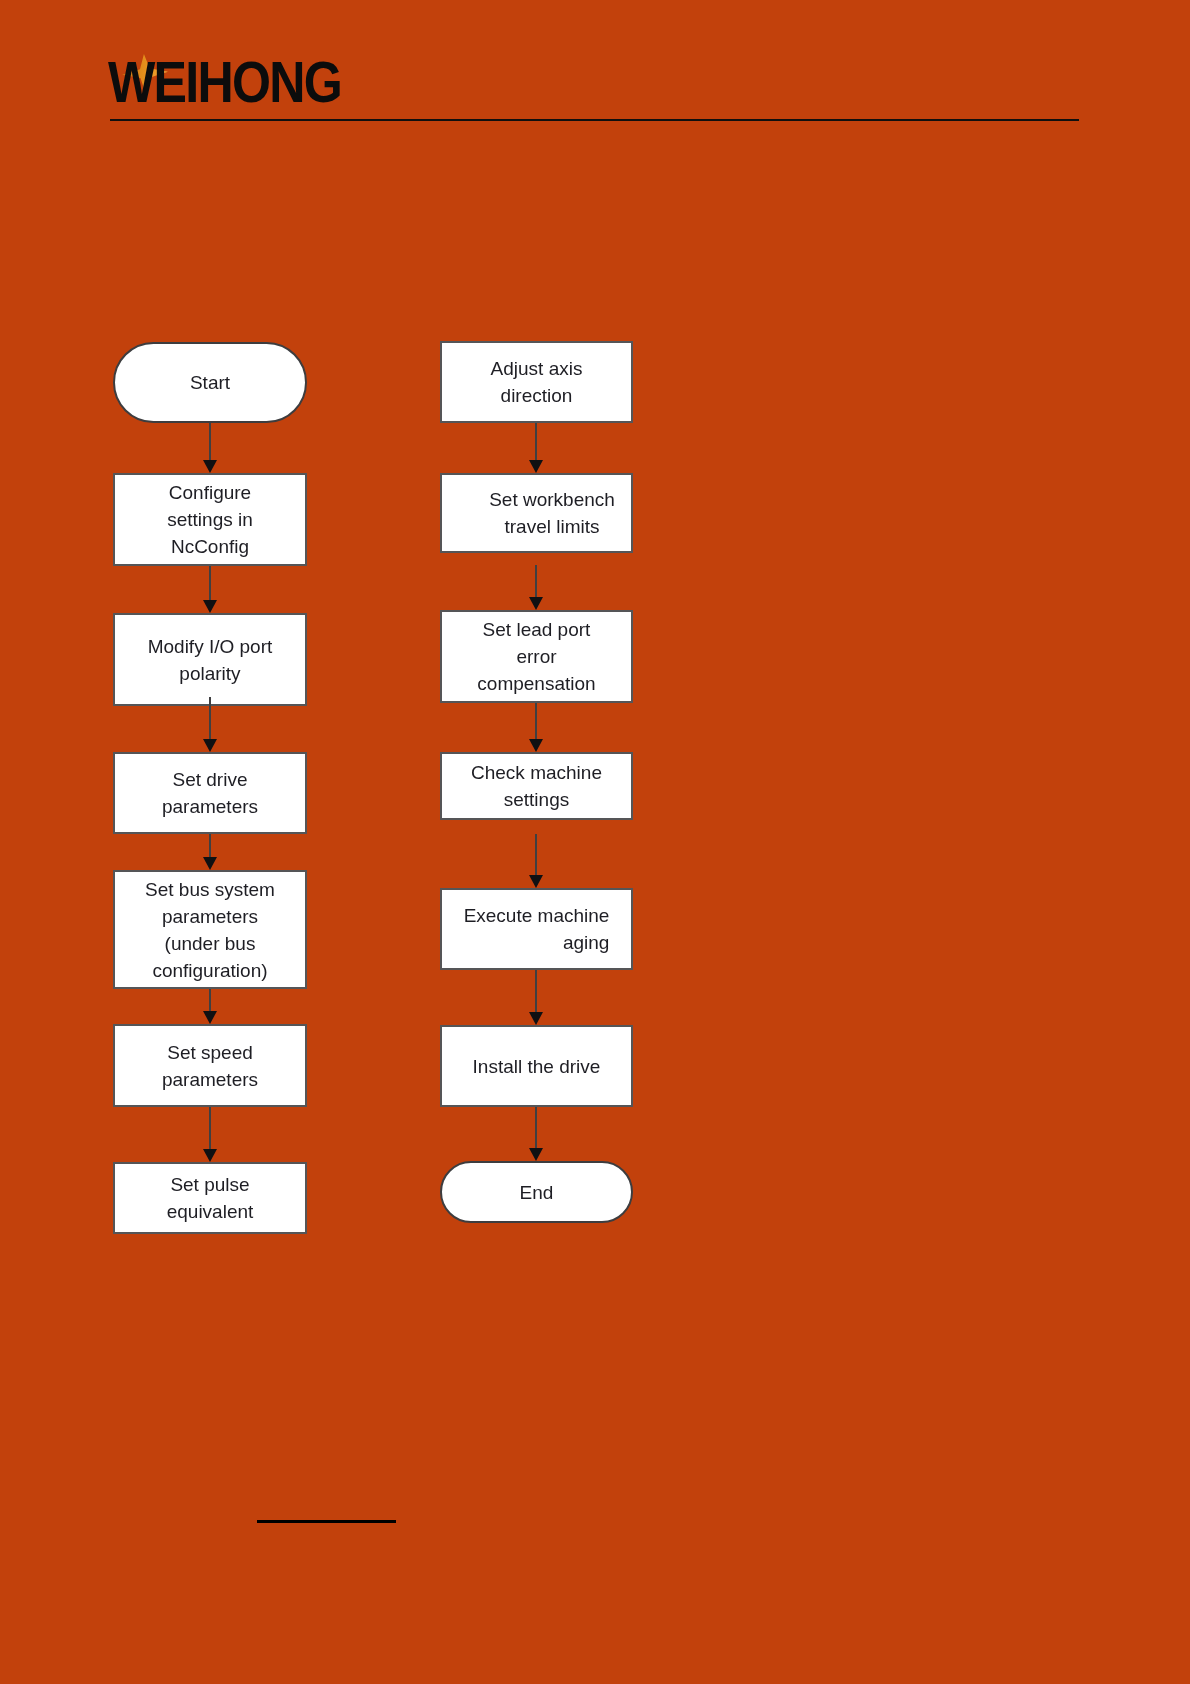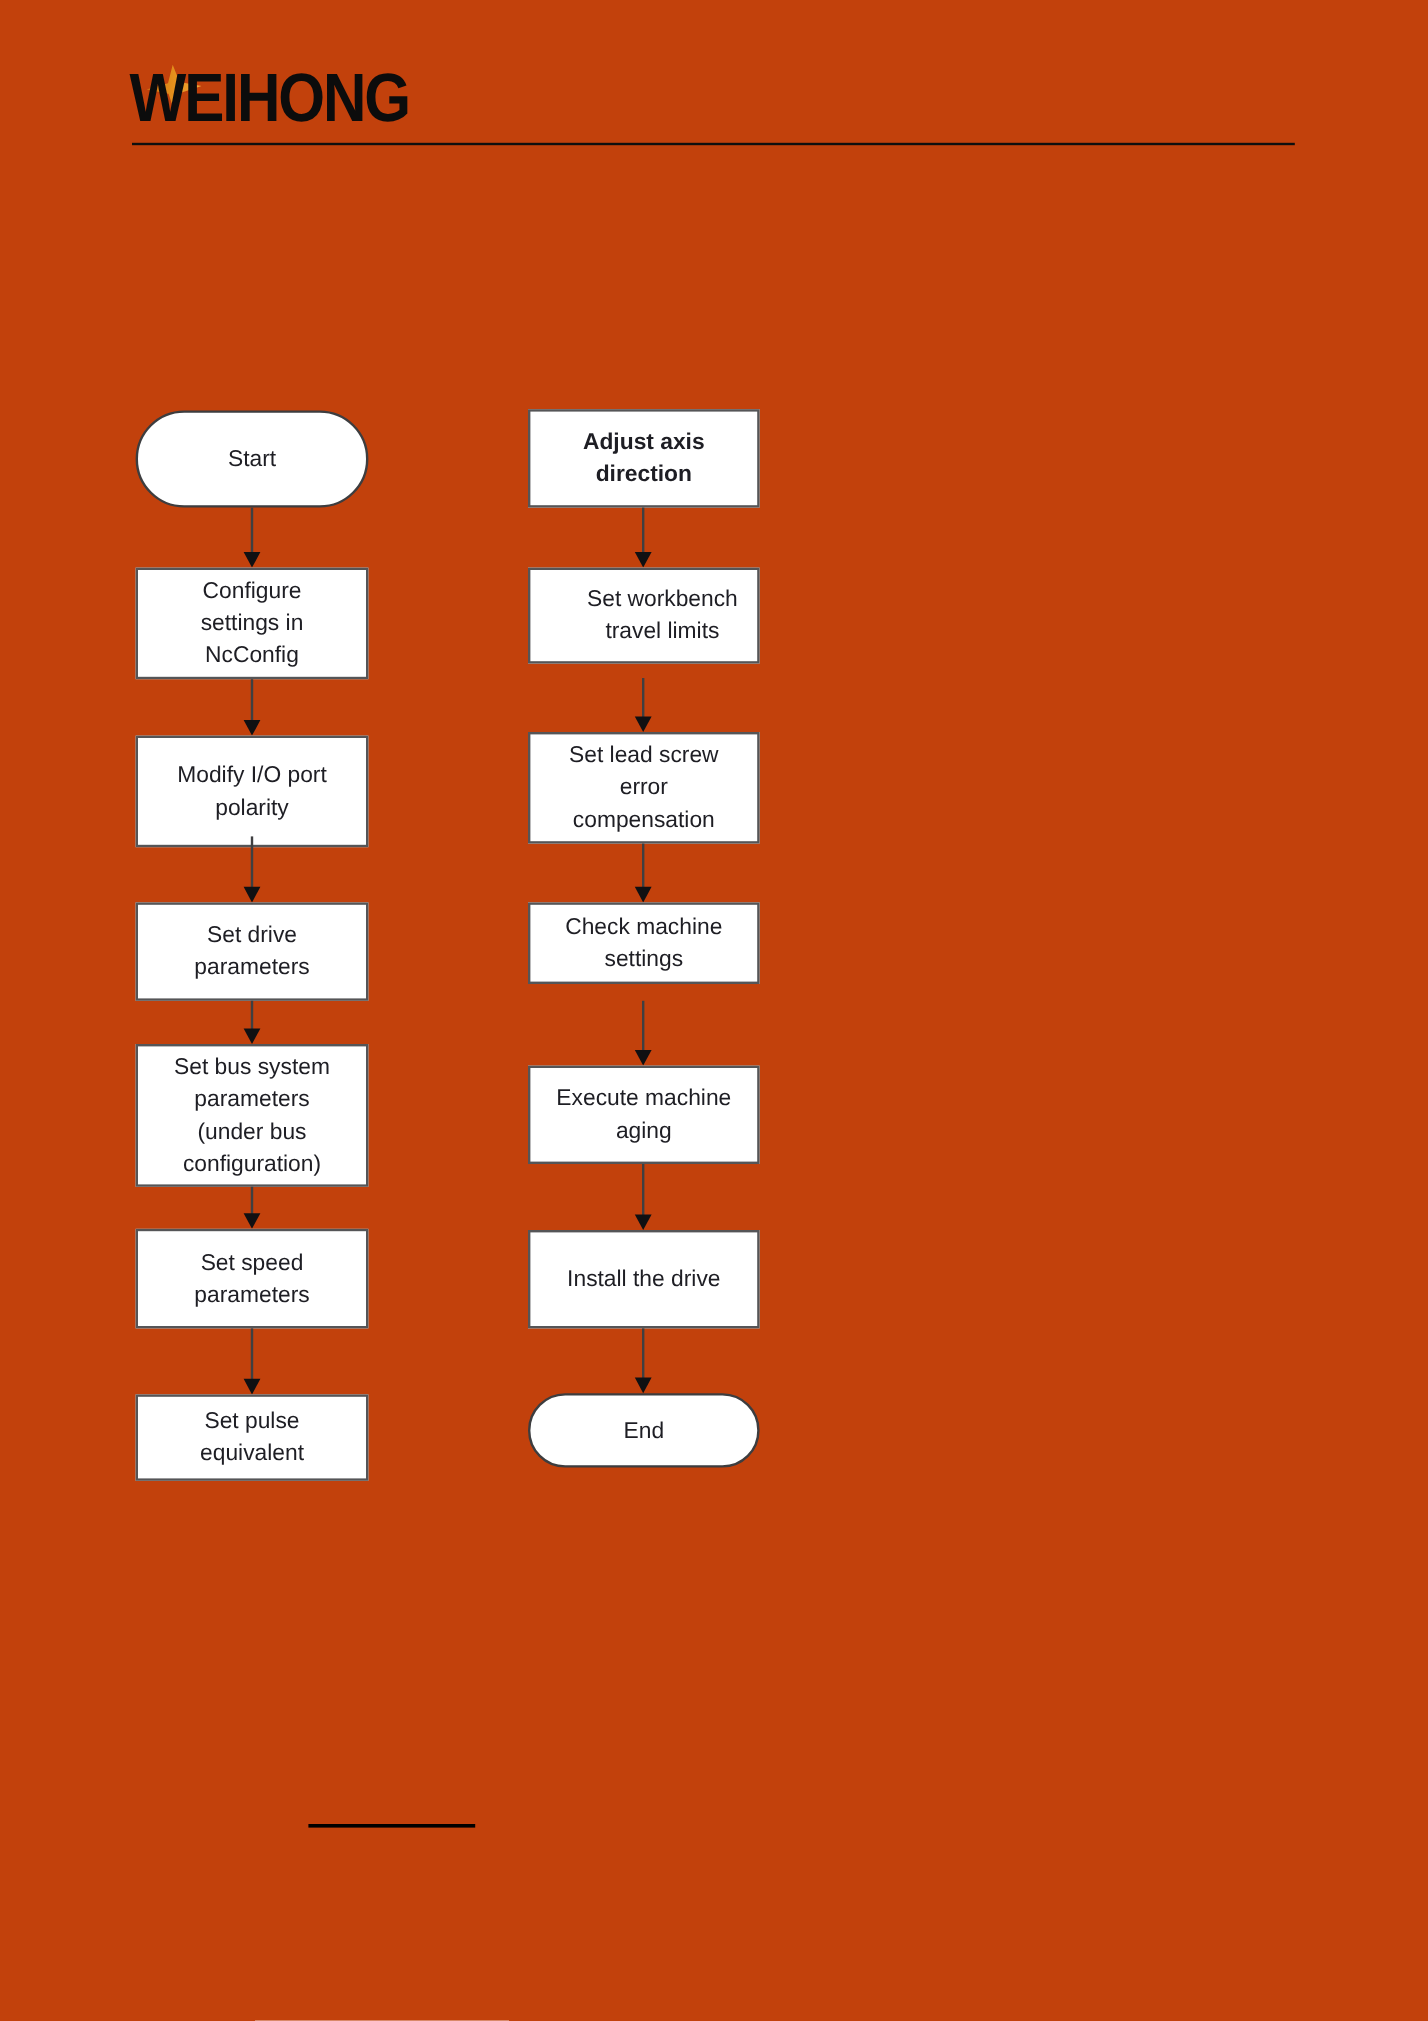--- a/index.html
+++ b/index.html
@@ -142,50 +142,50 @@
     <div class="arrow arrow-left" style="top:1107px;height:55px;">
       <div class="shaft"></div>
       <div class="head"></div>
     </div>
 
     <div class="node" style="top:1162px;height:72px;">Set pulse
 equivalent</div>
   </div>
 
   <div class="col-right">
-    <div class="node" style="top:341px;height:82px;font-weight:bold;">Adjust axis
+    <div class="node" style="top:341px;height:82px;">Adjust axis
 direction</div>
     <div class="arrow arrow-right" style="top:423px;height:50px;">
       <div class="shaft"></div>
       <div class="head"></div>
     </div>
 
     <div class="node" style="top:473px;height:80px;padding-left:31px;">Set workbench
 travel limits</div>
     <div class="arrow arrow-right" style="top:565px;height:45px;">
       <div class="shaft"></div>
       <div class="head"></div>
     </div>
 
-    <div class="node" style="top:610px;height:93px;">Set lead screw
+    <div class="node" style="top:610px;height:93px;">Set lead port
 error
 compensation</div>
     <div class="arrow arrow-right" style="top:703px;height:49px;">
       <div class="shaft"></div>
       <div class="head"></div>
     </div>
 
     <div class="node" style="top:752px;height:68px;">Check machine
 settings</div>
     <div class="arrow arrow-right" style="top:834px;height:54px;">
       <div class="shaft"></div>
       <div class="head"></div>
     </div>
 
-    <div class="node" style="top:888px;height:82px;">Execute machine
+    <div class="node" style="top:888px;height:82px;text-align:right;">Execute machine
 aging</div>
     <div class="arrow arrow-right" style="top:970px;height:55px;">
       <div class="shaft"></div>
       <div class="head"></div>
     </div>
 
     <div class="node" style="top:1025px;height:82px;">Install the drive</div>
     <div class="arrow arrow-right" style="top:1107px;height:54px;">
       <div class="shaft"></div>
       <div class="head"></div>

